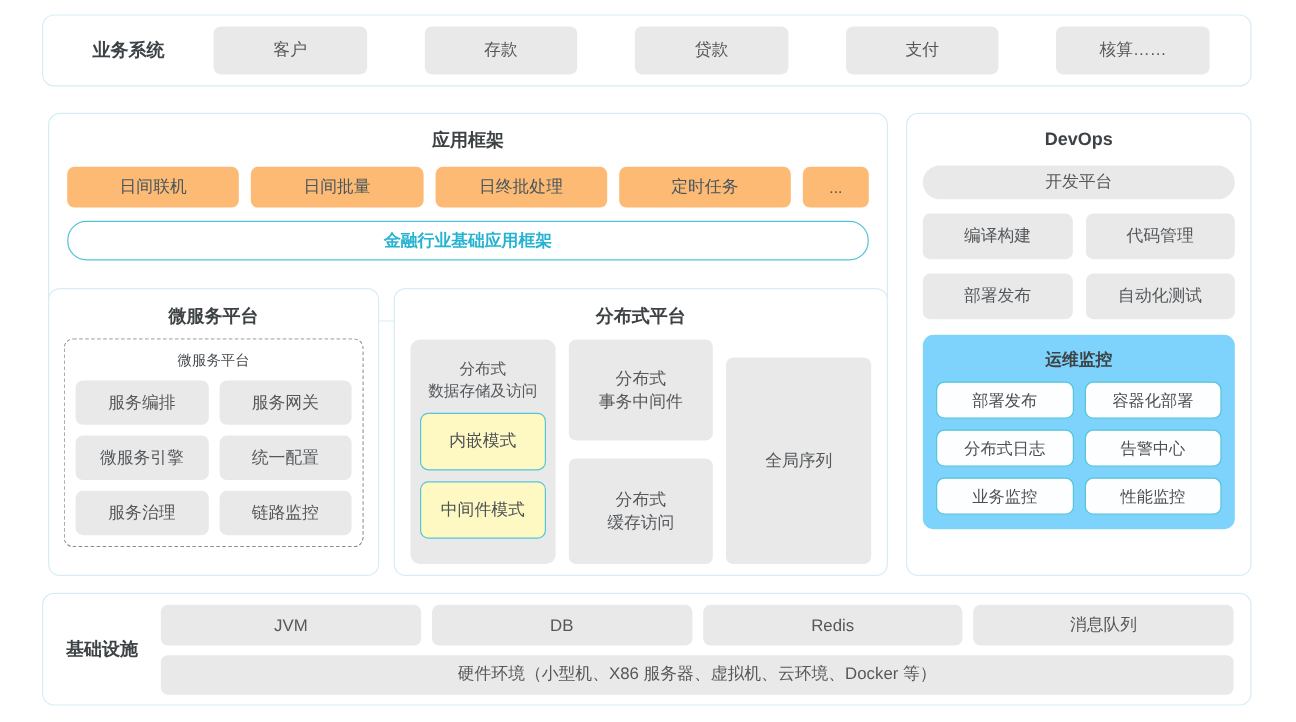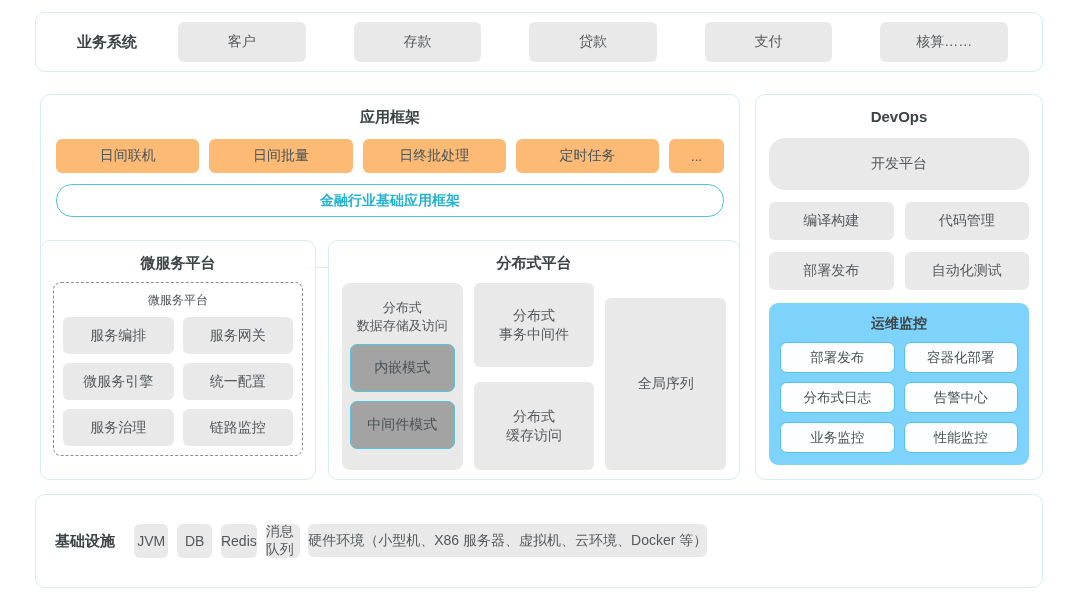--- a/index.html
+++ b/index.html
@@ -85,21 +85,21 @@
     height: 33px;
     border: 1.2px solid #53c3d9;
     border-radius: 16px;
     display: flex; align-items: center; justify-content: center;
     color: #26b3d1; font-weight: bold; font-size: 14px;
     background: #ffffff;
   }
 
   
   #panel-devops { left: 755px; top: 94px; width: 288px; height: 386px; }
-  #panel-devops .dev-platform { margin: 13px 13px 0; height: 52px; border-radius: 16px; }
+  #panel-devops .dev-platform { margin: 13px 13px 0; height: 28px; border-radius: 16px; }
   #panel-devops .grid2 {
     display: grid; grid-template-columns: 1fr 1fr; gap: 11px;
     margin: 12px 13px 0;
   }
   #panel-devops .grid2 .gray-box { height: 38px; }
   .monitor {
     margin: 13px 13px 0;
     background: #7dd3fc;
     border-radius: 9px;
     padding: 9px 11px 12px;
@@ -138,32 +138,32 @@
   .storage-group {
     flex: 1;
     background: #e9e9e9;
     border-radius: 8px;
     padding: 8px;
     display: flex; flex-direction: column;
   }
   .storage-group .storage-label {
     font-size: 13px; color: #55585b; padding: 8px 0 10px;
   }
-  .storage-group .cyan-outline-box { height: 48px; margin-top: 0; background: #a3a3a3; }
+  .storage-group .cyan-outline-box { height: 48px; margin-top: 0; background: #fef9c3; }
   .storage-group .cyan-outline-box + .cyan-outline-box { margin-top: 9px; }
   #panel-distributed .col .gray-box.top2 { height: 84px; font-size: 14px; }
   #panel-distributed .col .gray-box.bottom2 { flex: 1; margin-top: 15px; font-size: 14px; }
 
   
   #panel-infra {
     left: 35px; top: 494px; width: 1008px; height: 94px;
     display: flex; align-items: center;
   }
   #panel-infra .side-label { flex: 0 0 98px; }
-  #panel-infra .stack { flex: 1; margin-right: 14px; display: flex; flex-direction: row; gap: 8px; }
+  #panel-infra .stack { flex: 1; margin-right: 14px; display: flex; flex-direction: column; gap: 8px; }
   #panel-infra .row { display: flex; gap: 9px; }
   #panel-infra .row .gray-box { flex: 1; height: 34px; }
   #panel-infra .hardware { height: 33px; font-size: 14px; }
 </style>
 </head>
 <body>
 
 <div class="stage">
 
   <div class="panel" id="panel-business">

